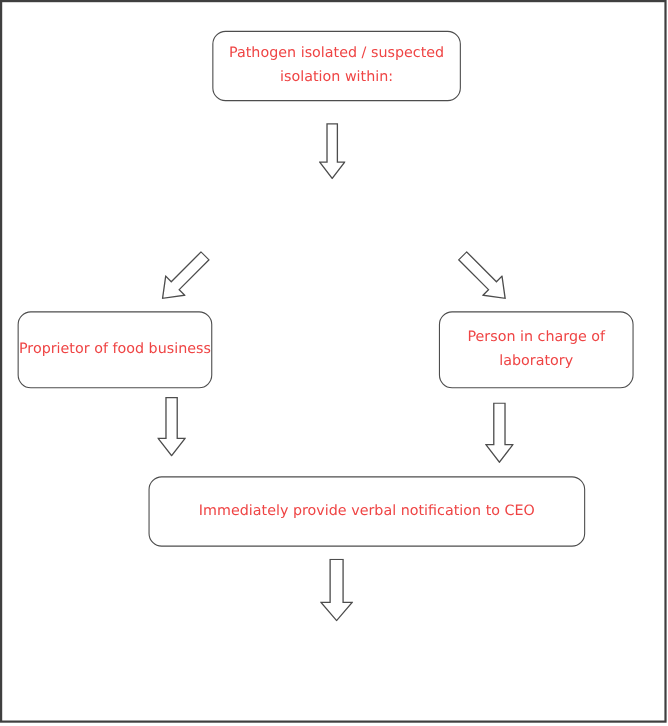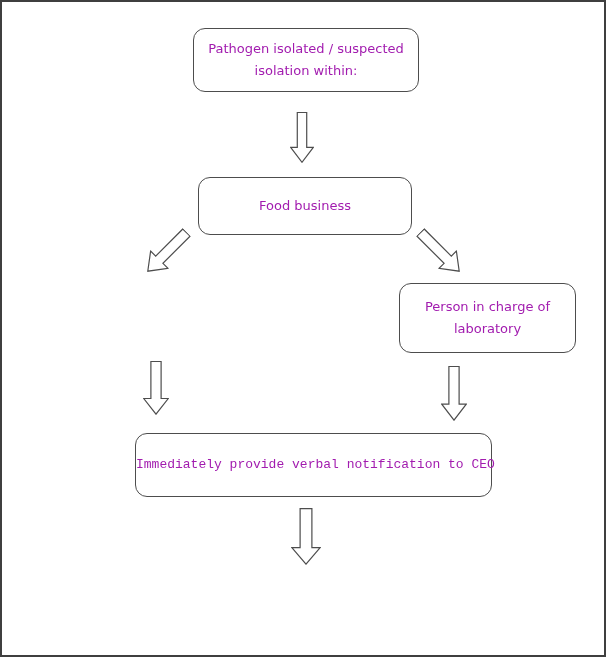--- a/index.html
+++ b/index.html
@@ -28,21 +28,21 @@
   .node {
     position: absolute;
     box-sizing: border-box;
     border: 1px solid #4d4d4d;
     border-radius: 12px;
     background: #ffffff;
     display: flex;
     align-items: center;
     justify-content: center;
     text-align: center;
-    color: #a21caf;
+    color: #ef4444;
     font-size: 13px;
     line-height: 22px;
   }
   .node .label {
     display: block;
     width: 100%;
   }
   .nowrap .label {
     white-space: nowrap;
   }
@@ -57,44 +57,44 @@
     stroke: #4d4d4d;
     stroke-width: 1.2;
     stroke-linejoin: miter;
     vector-effect: non-scaling-stroke;
   }
   
   .node-pathogen       { left: 193px; top: 28px;  width: 226px; height: 64px; }
   .node-food-business  { left: 198px; top: 177px; width: 214px; height: 58px; }
   .node-proprietor     { left: 16px;  top: 283px; width: 177px; height: 70px; }
   .node-lab-person     { left: 399px; top: 283px; width: 177px; height: 70px; }
-  .node-verbal-notice  { left: 135px; top: 433px; width: 357px; height: 64px; font-family: Liberation Mono, monospace; }
+  .node-verbal-notice  { left: 135px; top: 433px; width: 397px; height: 64px; }
   .node-written-notice { left: 197px; top: 572px; width: 216px; height: 65px; }
   
   .arrow-a { left: 290px; top: 112px; width: 24px; height: 51px; }
   .arrow-b { left: 154px; top: 224px; width: 26px; height: 56px; transform: rotate(45deg); }
   .arrow-c { left: 427px; top: 224px; width: 26px; height: 56px; transform: rotate(-45deg); }
   .arrow-d { left: 143px; top: 361px; width: 26px; height: 54px; }
   .arrow-e { left: 441px; top: 366px; width: 26px; height: 55px; }
   .arrow-f { left: 291px; top: 508px; width: 30px; height: 57px; }
 </style>
 </head>
 <body>
 
 <div class="canvas">
   <div class="canvas-border"></div>
 
   <div class="node node-pathogen">
     <span class="label">Pathogen isolated / suspected isolation within:</span>
   </div>
 
-  <div class="node node-food-business">
-    <span class="label">Food business</span>
+
+  <div class="node node-proprietor">
+    <span class="label">Proprietor of food business</span>
   </div>
-
 
   <div class="node node-lab-person">
     <span class="label">Person in charge of laboratory</span>
   </div>
 
   <div class="node node-verbal-notice nowrap">
     <span class="label">Immediately provide verbal notification to CEO</span>
   </div>
 
 

